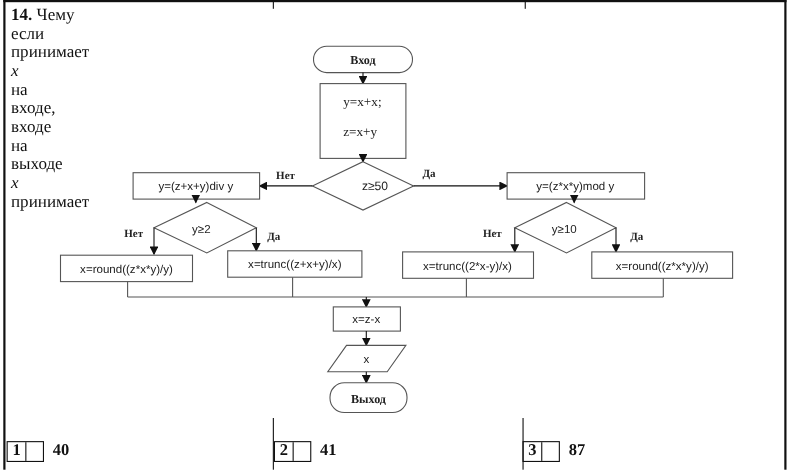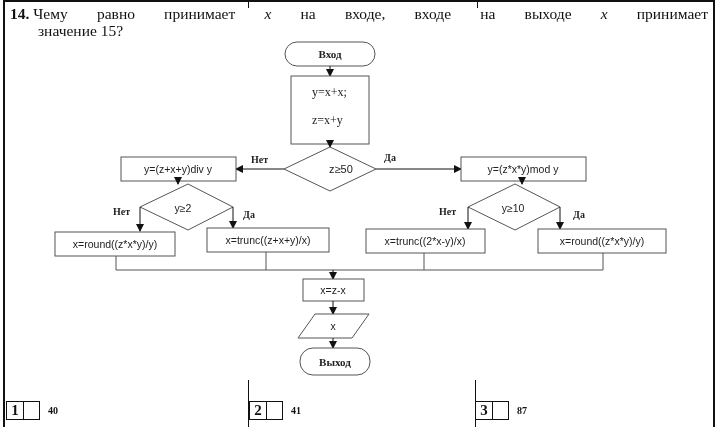--- a/index.html
+++ b/index.html
@@ -3,55 +3,54 @@
 <meta charset="utf-8">
 <style>
   html, body { margin:0; padding:0; background:#fff; }
   body { width:720px; height:427px; position:relative; overflow:hidden; font-family:"Liberation Serif", serif; color:#111; }
   .frame-left { position:absolute; left:3px; top:0; width:2px; height:427px; background:#111; }
   .frame-right { position:absolute; left:713px; top:0; width:2px; height:427px; background:#111; }
   .top-rule { position:absolute; left:3px; top:0; width:712px; height:2px; background:#111; }
   .top-tick { position:absolute; top:0; width:1px; height:8px; background:#111; }
   .question { position:absolute; left:10px; top:5px; width:698px; font-size:15.5px; line-height:17px; text-align:justify; text-align-last:left; }
   .q-num { font-weight:bold; }
-  .q-line1 { display:flex; justify-content:space-between; }
+  .q-line1 { display:flex; justify-content:space-between;flex-direction:column; }
   .q-line2 { padding-left:28px; }
   svg text { font-family:"Liberation Sans", sans-serif; }
   .answers { position:absolute; left:0; top:380px; width:720px; height:47px; }
   .ans-vline { position:absolute; top:0; width:1px; height:47px; background:#111; }
   .ans { position:absolute; top:21px; display:flex; align-items:center; }
   .ans-box { display:flex; border:1px solid #111; height:17px; }
   .ans-num { width:16px; border-right:1px solid #111; font-weight:bold; font-size:15px; line-height:17px; text-align:center; }
   .ans-blank { width:15px; }
-  .ans-val { margin-left:8px; font-weight:bold; font-size:10px; }
+  .ans-val { margin-left:8px; font-weight:bold; font-size:15px; }
 </style>
 </head>
 <body>
 
 <div class="frame-left"></div>
 <div class="frame-right"></div>
 <div class="top-rule"></div>
 <div class="top-tick" style="left:248px"></div>
 <div class="top-tick" style="left:477px"></div>
 
 <div class="question">
   <div class="q-line1">
     <span><span class="q-num">14.</span> <span>Чему</span></span>
-    <span>равно</span>
+    <span>если</span>
     <span>принимает</span>
     <i>x</i>
     <span>на</span>
     <span>входе,</span>
     <span>входе</span>
     <span>на</span>
     <span>выходе</span>
     <i>x</i>
     <span>принимает</span>
   </div>
-  <div class="q-line2">значение 15?</div>
 </div>
 
 <svg width="720" height="427" style="position:absolute;left:0;top:0" xmlns="http://www.w3.org/2000/svg">
   <defs>
     <marker id="arr" markerWidth="8" markerHeight="8" refX="7" refY="4" orient="auto" markerUnits="userSpaceOnUse">
       <path d="M0,0 L8,4 L0,8 z" fill="#111"></path>
     </marker>
   </defs>
   <g stroke="#555" stroke-width="1" fill="none">
 

